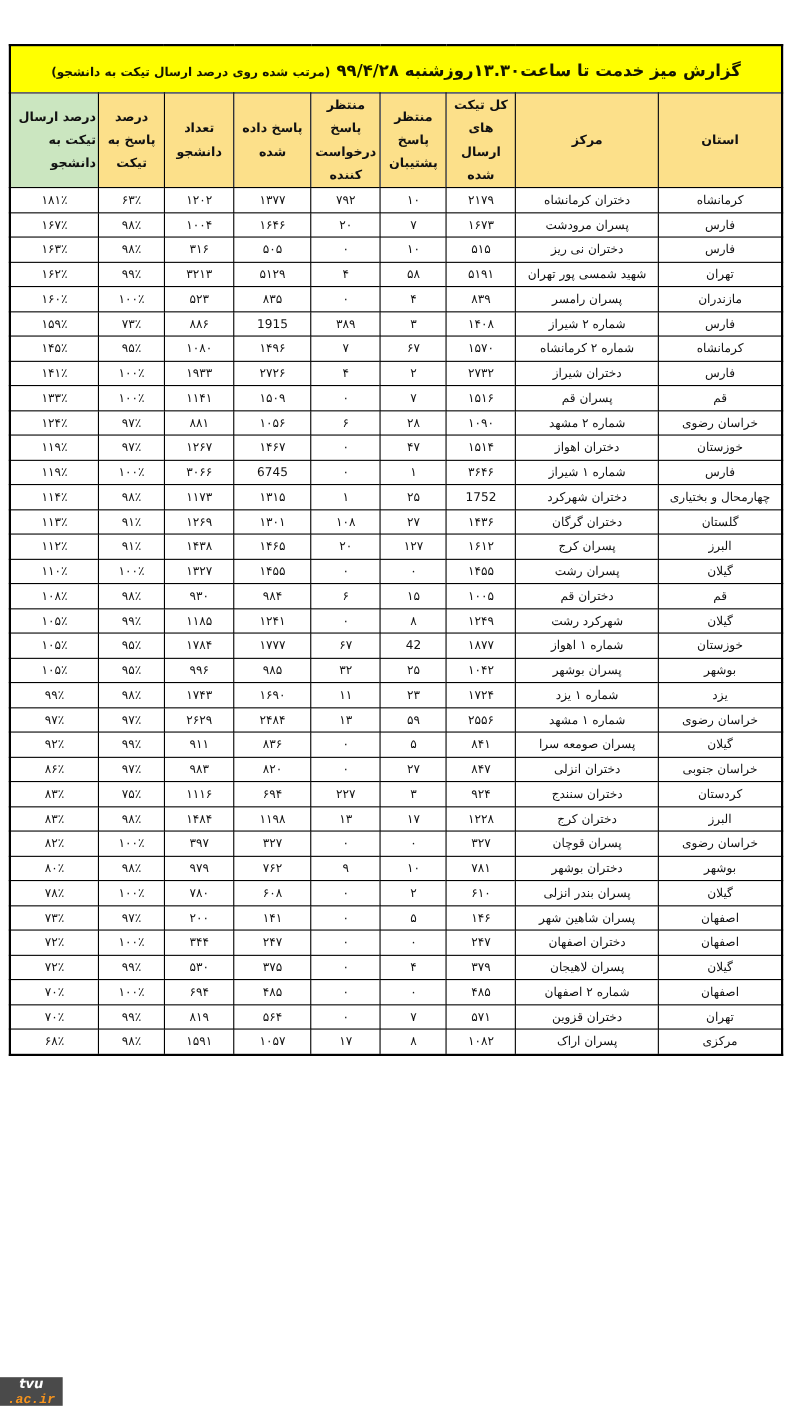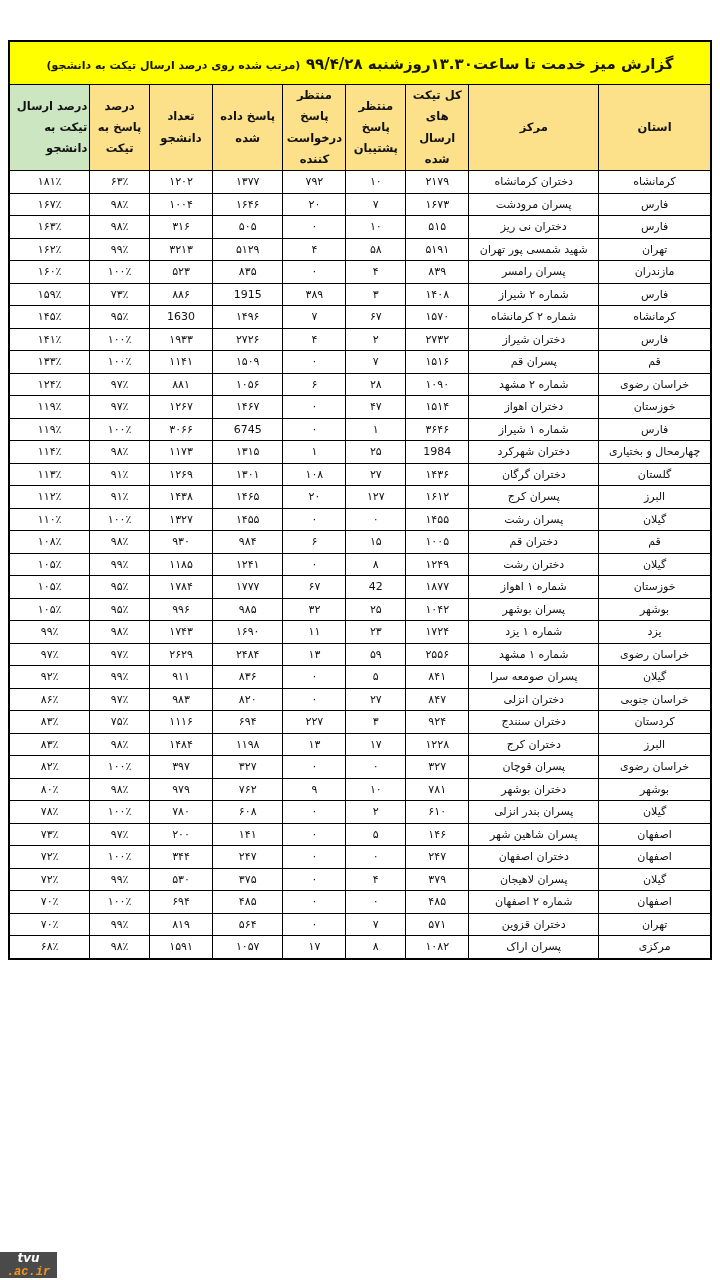--- a/index.html
+++ b/index.html
@@ -178,21 +178,21 @@
           <td class="num">۷۳٪</td>
           <td class="num">۱۵۹٪</td>
         </tr>
         <tr>
           <td>کرمانشاه</td>
           <td>شماره ۲ کرمانشاه</td>
           <td class="num">۱۵۷۰</td>
           <td class="num">۶۷</td>
           <td class="num">۷</td>
           <td class="num">۱۴۹۶</td>
-          <td class="num">1630</td>
+          <td class="num">۱۰۸۰</td>
           <td class="num">۹۵٪</td>
           <td class="num">۱۴۵٪</td>
         </tr>
         <tr>
           <td>فارس</td>
           <td>دختران شیراز</td>
           <td class="num">۲۷۳۲</td>
           <td class="num">۲</td>
           <td class="num">۴</td>
           <td class="num">۲۷۲۶</td>
@@ -240,21 +240,21 @@
           <td class="num">۱</td>
           <td class="num">۰</td>
           <td class="num">6745</td>
           <td class="num">۳۰۶۶</td>
           <td class="num">۱۰۰٪</td>
           <td class="num">۱۱۹٪</td>
         </tr>
         <tr>
           <td>چهارمحال و بختیاری</td>
           <td>دختران شهرکرد</td>
-          <td class="num">1984</td>
+          <td class="num">1752</td>
           <td class="num">۲۵</td>
           <td class="num">۱</td>
           <td class="num">۱۳۱۵</td>
           <td class="num">۱۱۷۳</td>
           <td class="num">۹۸٪</td>
           <td class="num">۱۱۴٪</td>
         </tr>
         <tr>
           <td>گلستان</td>
           <td>دختران گرگان</td>
@@ -294,21 +294,21 @@
           <td class="num">۱۰۰۵</td>
           <td class="num">۱۵</td>
           <td class="num">۶</td>
           <td class="num">۹۸۴</td>
           <td class="num">۹۳۰</td>
           <td class="num">۹۸٪</td>
           <td class="num">۱۰۸٪</td>
         </tr>
         <tr>
           <td>گیلان</td>
-          <td>دختران رشت</td>
+          <td>شهرکرد رشت</td>
           <td class="num">۱۲۴۹</td>
           <td class="num">۸</td>
           <td class="num">۰</td>
           <td class="num">۱۲۴۱</td>
           <td class="num">۱۱۸۵</td>
           <td class="num">۹۹٪</td>
           <td class="num">۱۰۵٪</td>
         </tr>
         <tr>
           <td>خوزستان</td>

